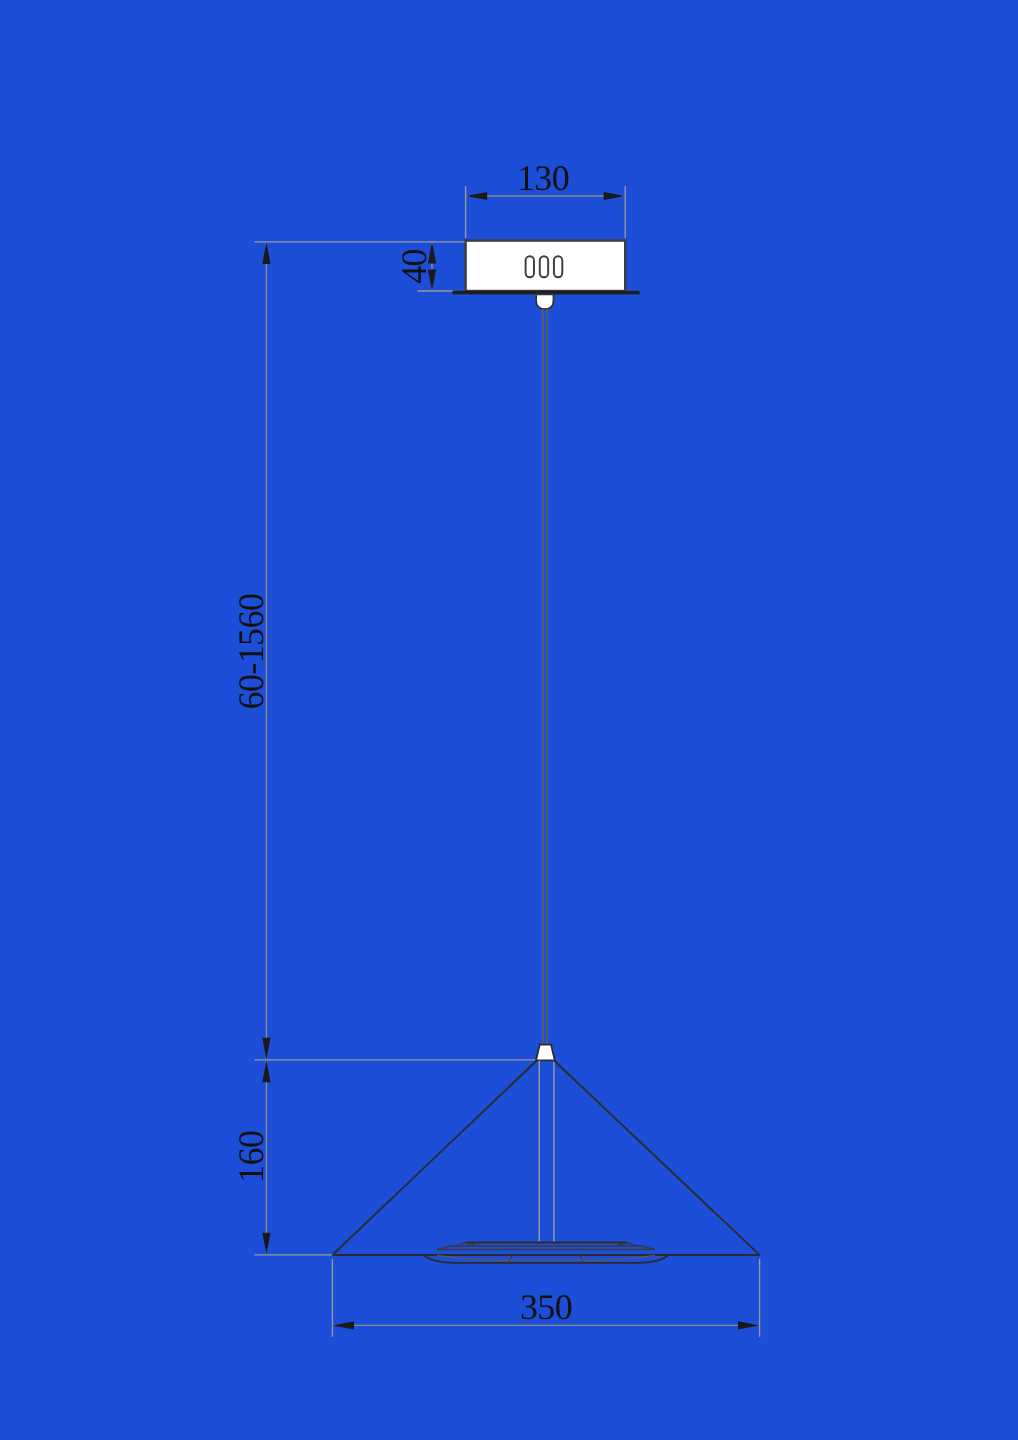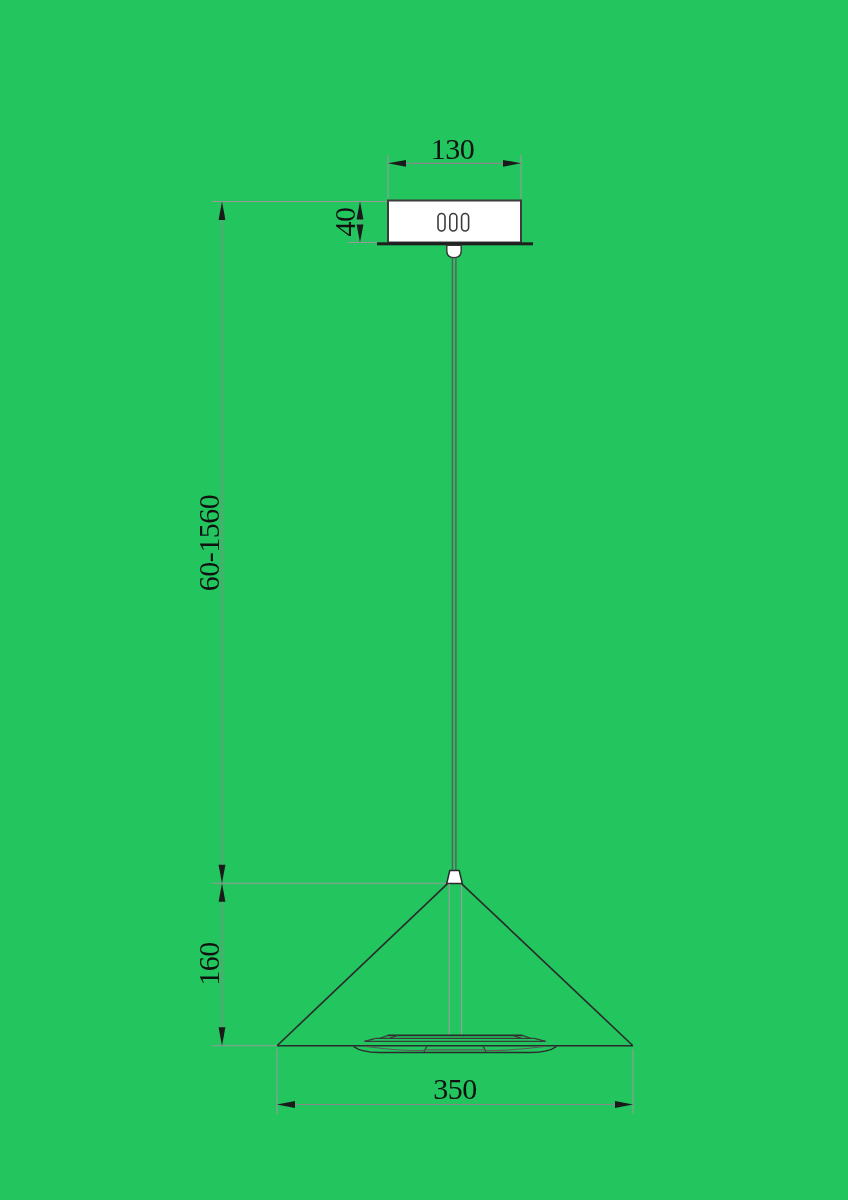--- a/index.html
+++ b/index.html
@@ -7,21 +7,21 @@
     padding: 0;
     background: #ffffff;
     width: 848px;
     height: 1200px;
     overflow: hidden;
   }
   .stage {
     position: relative;
     width: 848px;
     height: 1200px;
-    background: #22c55e;
+    background: #1d4ed8;
   }
   svg { display: block; }
 
   
   .oline   { stroke: #2b2b2b; stroke-width: 1.6; fill: none; stroke-linecap: butt; }
   .oline-thin { stroke: #3a3a3a; stroke-width: 1.2; fill: none; }
   .oline-light { stroke: #9c9c9c; stroke-width: 1.2; fill: none; }
   .fill-white { fill: #ffffff; }
 
   

